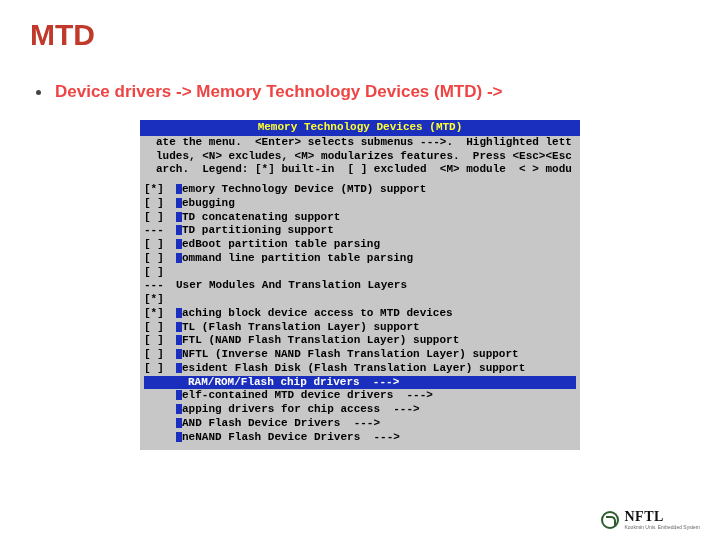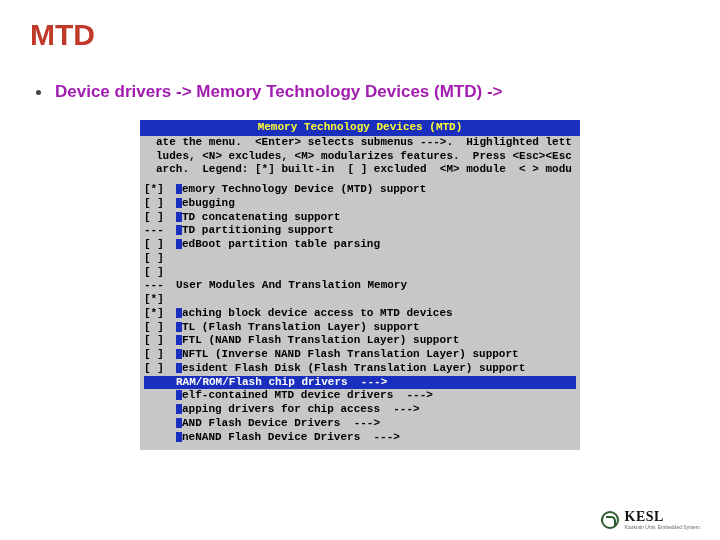--- a/index.html
+++ b/index.html
@@ -33,21 +33,21 @@
     width: 5px;
     height: 5px;
     background: #444;
     border-radius: 50%;
     margin-right: 14px;
     flex: none;
   }
   .bullet-text {
     font-size: 17px;
     font-weight: 700;
-    color: #a21caf;
+    color: #ef4444;
   }
   .term-wrap {
     display: flex;
     justify-content: center;
   }
   .term {
     width: 440px;
     background: #c7c7c7;
     font-family: "Courier New", monospace;
     font-size: 11px;
@@ -81,20 +81,21 @@
     background: #1a2fbd;
     display: inline-block;
     width: 6px;
     height: 10px;
     vertical-align: middle;
   }
   .opt-text { }
   .opt-selected {
     background: #1a2fbd;
     color: #fff;
+    gap: 12px;
   }
   .logo {
     position: absolute;
     right: 20px;
     bottom: 10px;
     display: flex;
     align-items: center;
     gap: 6px;
   }
   .logo-circle {
@@ -143,39 +144,39 @@
       <div class="term-titlebar">Memory Technology Devices (MTD)</div>
       <div class="term-help"><span>ate the menu.  &lt;Enter&gt; selects submenus ---&gt;.  Highlighted lett</span>
 <span>ludes, &lt;N&gt; excludes, &lt;M&gt; modularizes features.  Press &lt;Esc&gt;&lt;Esc</span>
 <span>arch.  Legend: [*] built-in  [ ] excluded  &lt;M&gt; module  &lt; &gt; modu</span></div>
       <div class="term-body" id="term-body">
           <div class="opt-row"><span class="opt-mark">[*] </span><span class="opt-text"><span class="hl-letter"></span>emory Technology Device (MTD) support</span></div>
           <div class="opt-row"><span class="opt-mark">[ ] </span><span class="opt-text"><span class="hl-letter"></span>ebugging</span></div>
           <div class="opt-row"><span class="opt-mark">[ ] </span><span class="opt-text"><span class="hl-letter"></span>TD concatenating support</span></div>
           <div class="opt-row"><span class="opt-mark">--- </span><span class="opt-text"><span class="hl-letter"></span>TD partitioning support</span></div>
           <div class="opt-row"><span class="opt-mark">[ ] </span><span class="opt-text"><span class="hl-letter"></span>edBoot partition table parsing</span></div>
+          <div class="opt-row"><span class="opt-mark">[ ] </span><span class="opt-text"><span class="hl-letter"></span>ommand line partition table parsing</span></div>
           <div class="opt-row"><span class="opt-mark">[ ] </span></div>
-          <div class="opt-row"><span class="opt-mark">[ ] </span></div>
-          <div class="opt-row"><span class="opt-mark">--- </span><span class="opt-text">User Modules And Translation Memory</span></div>
+          <div class="opt-row"><span class="opt-mark">--- </span><span class="opt-text">User Modules And Translation Layers</span></div>
           <div class="opt-row"><span class="opt-mark">[*] </span></div>
           <div class="opt-row"><span class="opt-mark">[*] </span><span class="opt-text"><span class="hl-letter"></span>aching block device access to MTD devices</span></div>
           <div class="opt-row"><span class="opt-mark">[ ] </span><span class="opt-text"><span class="hl-letter"></span>TL (Flash Translation Layer) support</span></div>
           <div class="opt-row"><span class="opt-mark">[ ] </span><span class="opt-text"><span class="hl-letter"></span>FTL (NAND Flash Translation Layer) support</span></div>
           <div class="opt-row"><span class="opt-mark">[ ] </span><span class="opt-text"><span class="hl-letter"></span>NFTL (Inverse NAND Flash Translation Layer) support</span></div>
           <div class="opt-row"><span class="opt-mark">[ ] </span><span class="opt-text"><span class="hl-letter"></span>esident Flash Disk (Flash Translation Layer) support</span></div>
           <div class="opt-row opt-selected"><span class="opt-mark">    </span><span class="opt-text">RAM/ROM/Flash chip drivers  ---&gt;</span></div>
           <div class="opt-row"><span class="opt-mark">    </span><span class="opt-text"><span class="hl-letter"></span>elf-contained MTD device drivers  ---&gt;</span></div>
           <div class="opt-row"><span class="opt-mark">    </span><span class="opt-text"><span class="hl-letter"></span>apping drivers for chip access  ---&gt;</span></div>
           <div class="opt-row"><span class="opt-mark">    </span><span class="opt-text"><span class="hl-letter"></span>AND Flash Device Drivers  ---&gt;</span></div>
           <div class="opt-row"><span class="opt-mark">    </span><span class="opt-text"><span class="hl-letter"></span>neNAND Flash Device Drivers  ---&gt;</span></div>
         </div>
     </div>
   </div>
 </div>
 
 <div class="logo">
   <div class="logo-circle"></div>
   <div>
-    <div class="logo-text">KESL</div>
+    <div class="logo-text">NFTL</div>
     <div class="logo-sub">Kookmin Univ.
 Embedded System</div>
   </div>
 </div>
 
 </body></html>

